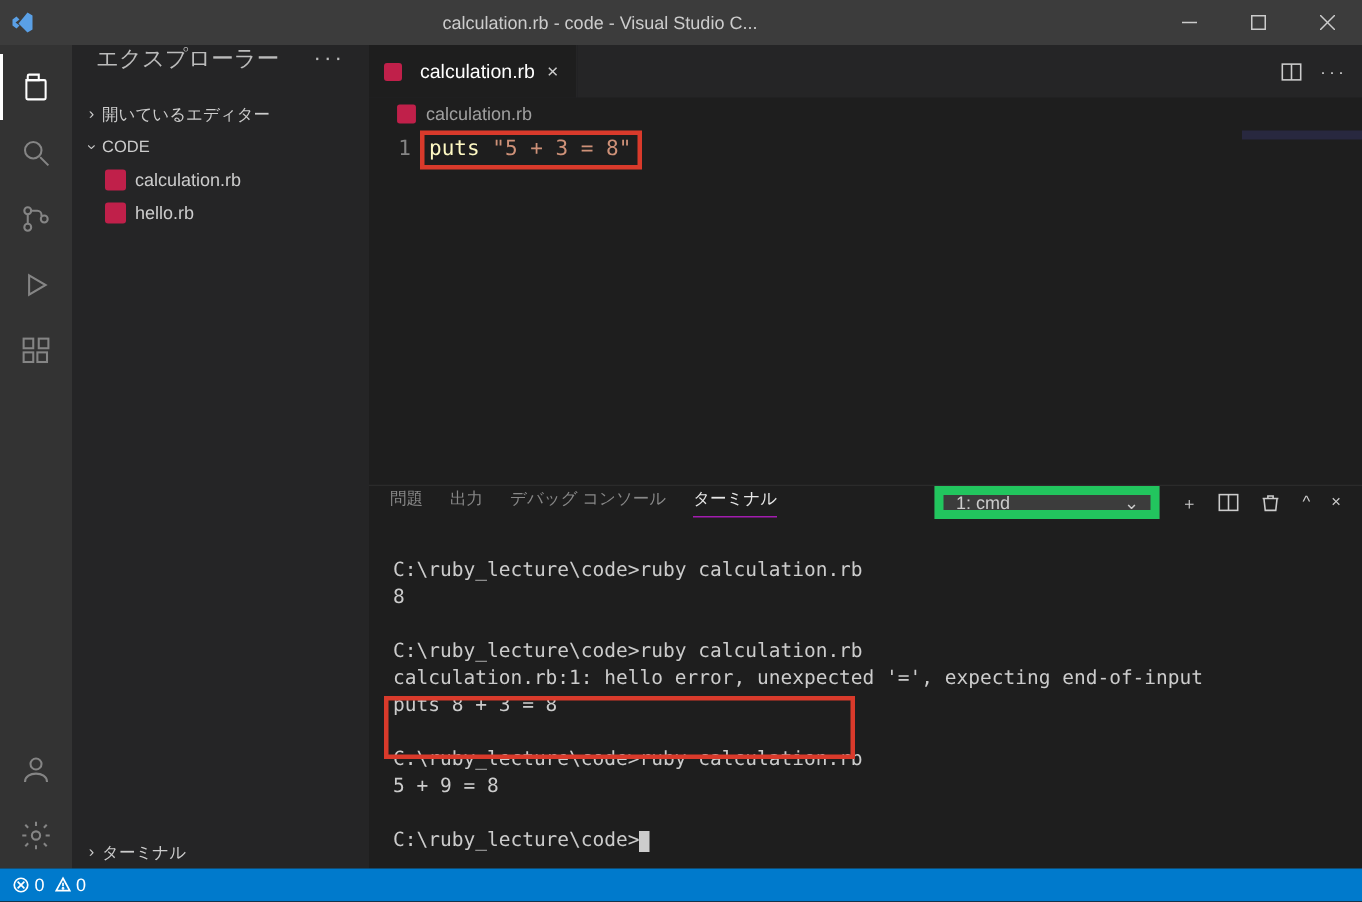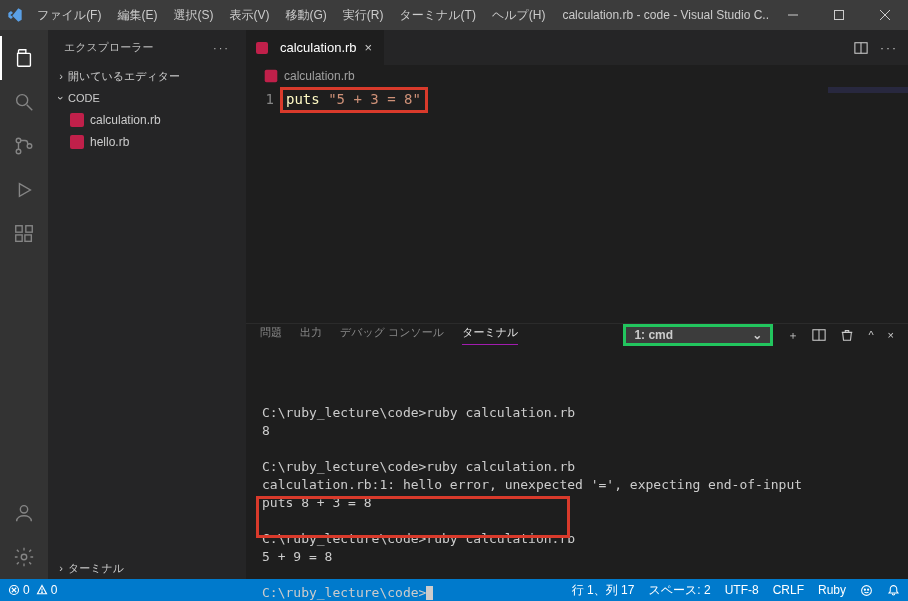--- a/index.html
+++ b/index.html
@@ -46,23 +46,23 @@
     content: ""; position: absolute; left: 0; top: 0; bottom: 0; width: 2px; background: #ffffff;
   }
   .activity-bar .spacer { flex: 1; }
 
   .sidebar {
     width: 198px; background: #252526;
     display: flex; flex-direction: column;
     font-size: 12px;
   }
   .sidebar-header {
-    height: 35px; display: flex; align-items: center;
+    height: 35px; display: flex; 
     padding: 0 16px;
-    color: #bbbbbb; font-size: 11px;
+    color: #bbbbbb; font-size: 15px;
   }
   .sidebar-header .more { margin-left: auto; letter-spacing: 2px; color:#bbbbbb; }
   .pane-header {
     height: 22px; display: flex; align-items: center;
     padding-left: 6px;
     color: #cccccc; font-size: 11px;
   }
   .pane-header.bold { font-weight: normal; }
   .chevron { width: 14px; display: inline-block; text-align: center; }
   .file-row {
@@ -119,35 +119,35 @@
   .hl-box {
     position: absolute; border: 3px solid #d93a2b;
     pointer-events: none;
   }
   .hl1 { left: -6px; top: 0px; width: 148px; height: 26px; }
   .minimap { position: absolute; right: 0; top: 0; width: 80px; height: 6px; background: rgba(100,100,255,0.15); }
 
   .panel {
     height: 256px; background: #1e1e1e;
     border-top: 1px solid #2b2b2b;
-    display: flex; flex-direction: column; gap: 32px;
+    display: flex; flex-direction: column;
   }
   .panel-tabs {
     height: 32px; display: flex; align-items: center;
     padding: 0 14px; gap: 18px;
     font-size: 11px; color: #888888;
   }
   .panel-tab.active { color: #e7e7e7; border-bottom: 1px solid #a21caf; padding-bottom: 4px; }
   .panel-tab { padding-bottom: 5px; }
   .panel-right { margin-left: auto; display: flex; align-items: center; gap: 14px; color:#cccccc; }
   .term-select {
     display: flex; align-items: center; justify-content: space-between;
     background: #3c3c3c; color: #cccccc;
     width: 150px; height: 22px; padding: 0 8px;
-    font-size: 12px; border: 3px solid #22c55e; font-weight: bold;
+    font-size: 12px; border: 6px solid #22c55e;
   }
   .terminal-body {
     flex:1; padding: 8px 16px;
     font-family: Consolas, monospace; font-size: 13px;
     color: #cccccc; white-space: pre;
     position: relative;
     line-height: 18px;
   }
   .cursor-block {
     display:inline-block; width:7px; height:14px; background:#cccccc; vertical-align: text-bottom;
@@ -167,30 +167,20 @@
   svg { display: block; }
 </style>
 </head>
 <body>
 
 <div class="title-bar">
   <div class="vscode-icon">
     <svg width="16" height="16" viewBox="0 0 24 24">
         <path fill="#5aa0e6" d="M17 2l5 3v14l-5 3-9-9 9-11zM2 9l4-3 3 3-4 3 4 3-3 3-4-3V9z"></path>
       </svg>
-  </div>
-  <div class="menu">
-    <div class="menu-item">ファイル(F)</div>
-    <div class="menu-item">編集(E)</div>
-    <div class="menu-item">選択(S)</div>
-    <div class="menu-item">表示(V)</div>
-    <div class="menu-item">移動(G)</div>
-    <div class="menu-item">実行(R)</div>
-    <div class="menu-item">ターミナル(T)</div>
-    <div class="menu-item">ヘルプ(H)</div>
   </div>
   <div class="title-text">calculation.rb - code - Visual Studio C...</div>
   <div class="win-ctrls">
     <div class="wc">
         <svg width="10" height="10">
           <line x1="0" y1="5" x2="10" y2="5" stroke="#ccc" stroke-width="1"></line>
         </svg>
       </div>
     <div class="wc">
         <svg width="10" height="10">
@@ -377,33 +367,13 @@
     </span>
     <span class="sb-item">
       <svg width="12" height="12" viewBox="0 0 16 16" fill="none" stroke="#fff" stroke-width="1.5">
           <path d="M8 2l6 11H2z"></path>
           <line x1="8" y1="6" x2="8" y2="9"></line>
           <circle cx="8" cy="11" r="0.5" fill="#fff"></circle>
         </svg>
       <span>0</span>
     </span>
   </div>
-  <div class="sb-right">
-    <span class="sb-item">行 1、列 17</span>
-    <span class="sb-item">スペース: 2</span>
-    <span class="sb-item">UTF-8</span>
-    <span class="sb-item">CRLF</span>
-    <span class="sb-item">Ruby</span>
-    <span class="sb-item">
-      <svg width="13" height="13" viewBox="0 0 16 16" fill="none" stroke="#fff" stroke-width="1.3">
-          <circle cx="8" cy="8" r="6"></circle>
-          <circle cx="6" cy="7" r="0.7" fill="#fff"></circle>
-          <circle cx="10" cy="7" r="0.7" fill="#fff"></circle>
-          <path d="M5.5 10c1 1 4 1 5 0"></path>
-        </svg>
-    </span>
-    <span class="sb-item">
-      <svg width="13" height="13" viewBox="0 0 16 16" fill="none" stroke="#fff" stroke-width="1.3">
-          <path d="M8 2a4 4 0 0 0-4 4v3l-1.5 2h11L12 9V6a4 4 0 0 0-4-4zM6.5 12a1.5 1.5 0 0 0 3 0"></path>
-        </svg>
-    </span>
-  </div>
 </div>
 
 </body></html>

